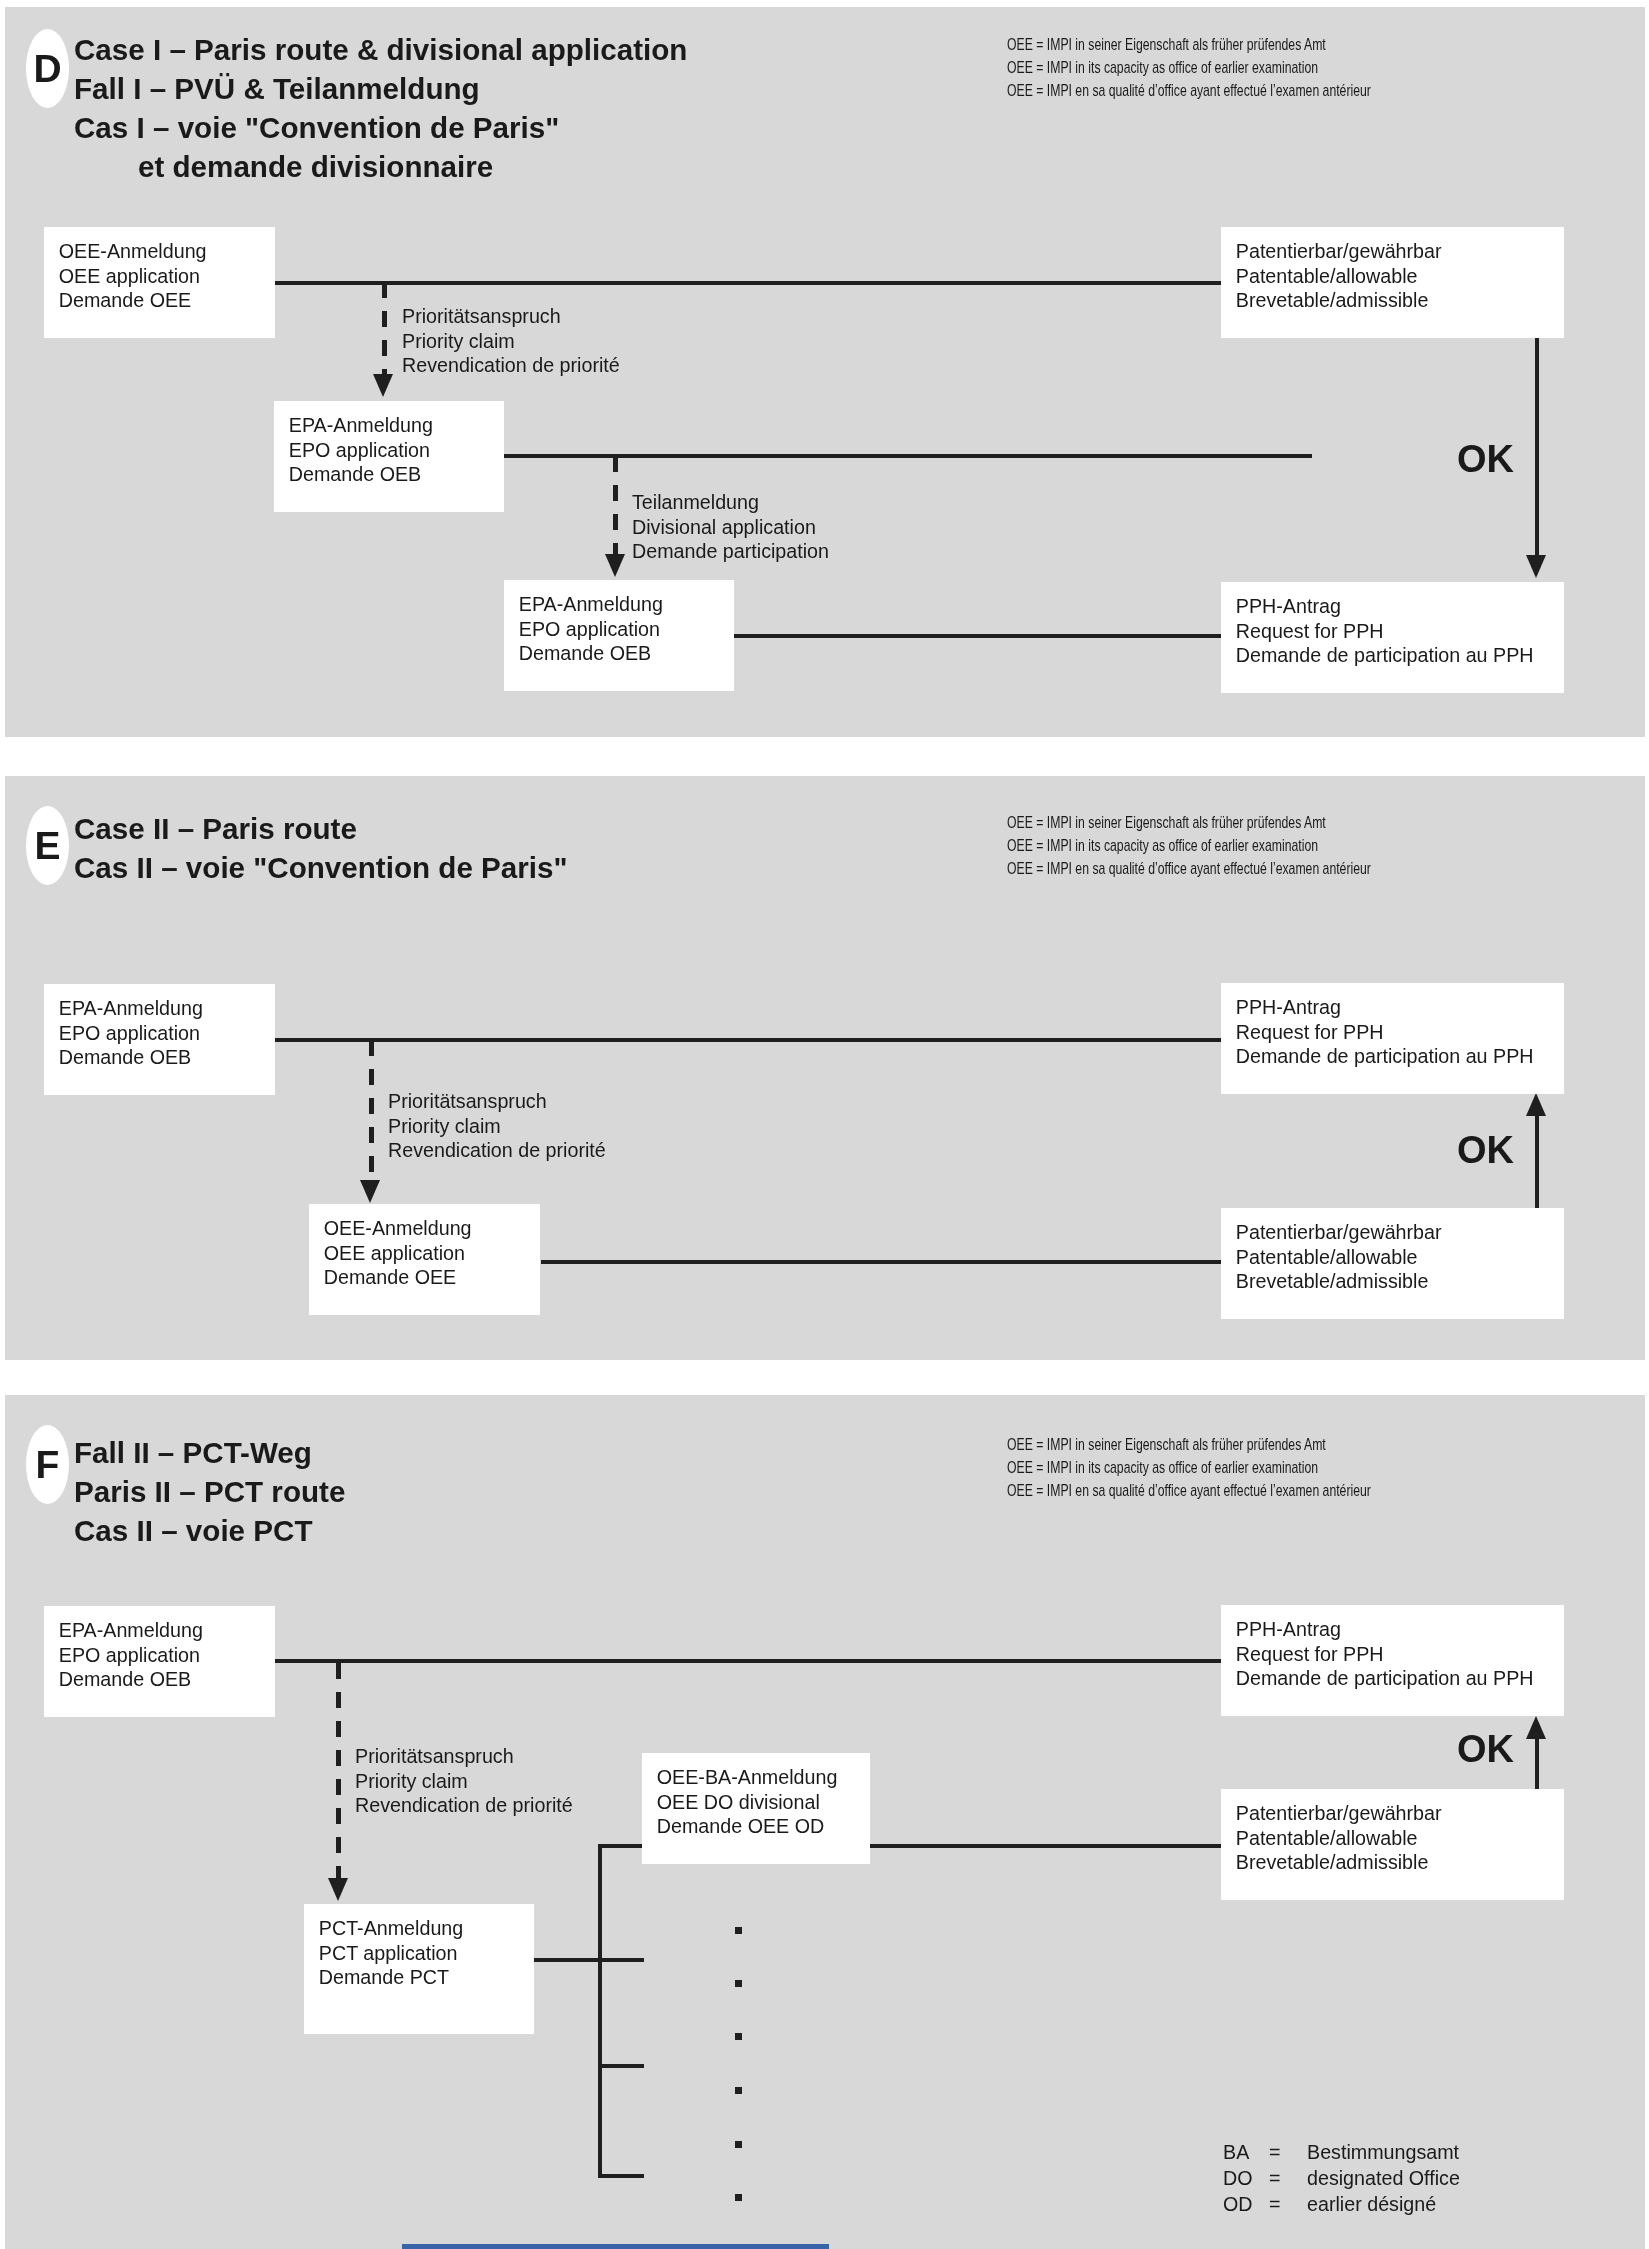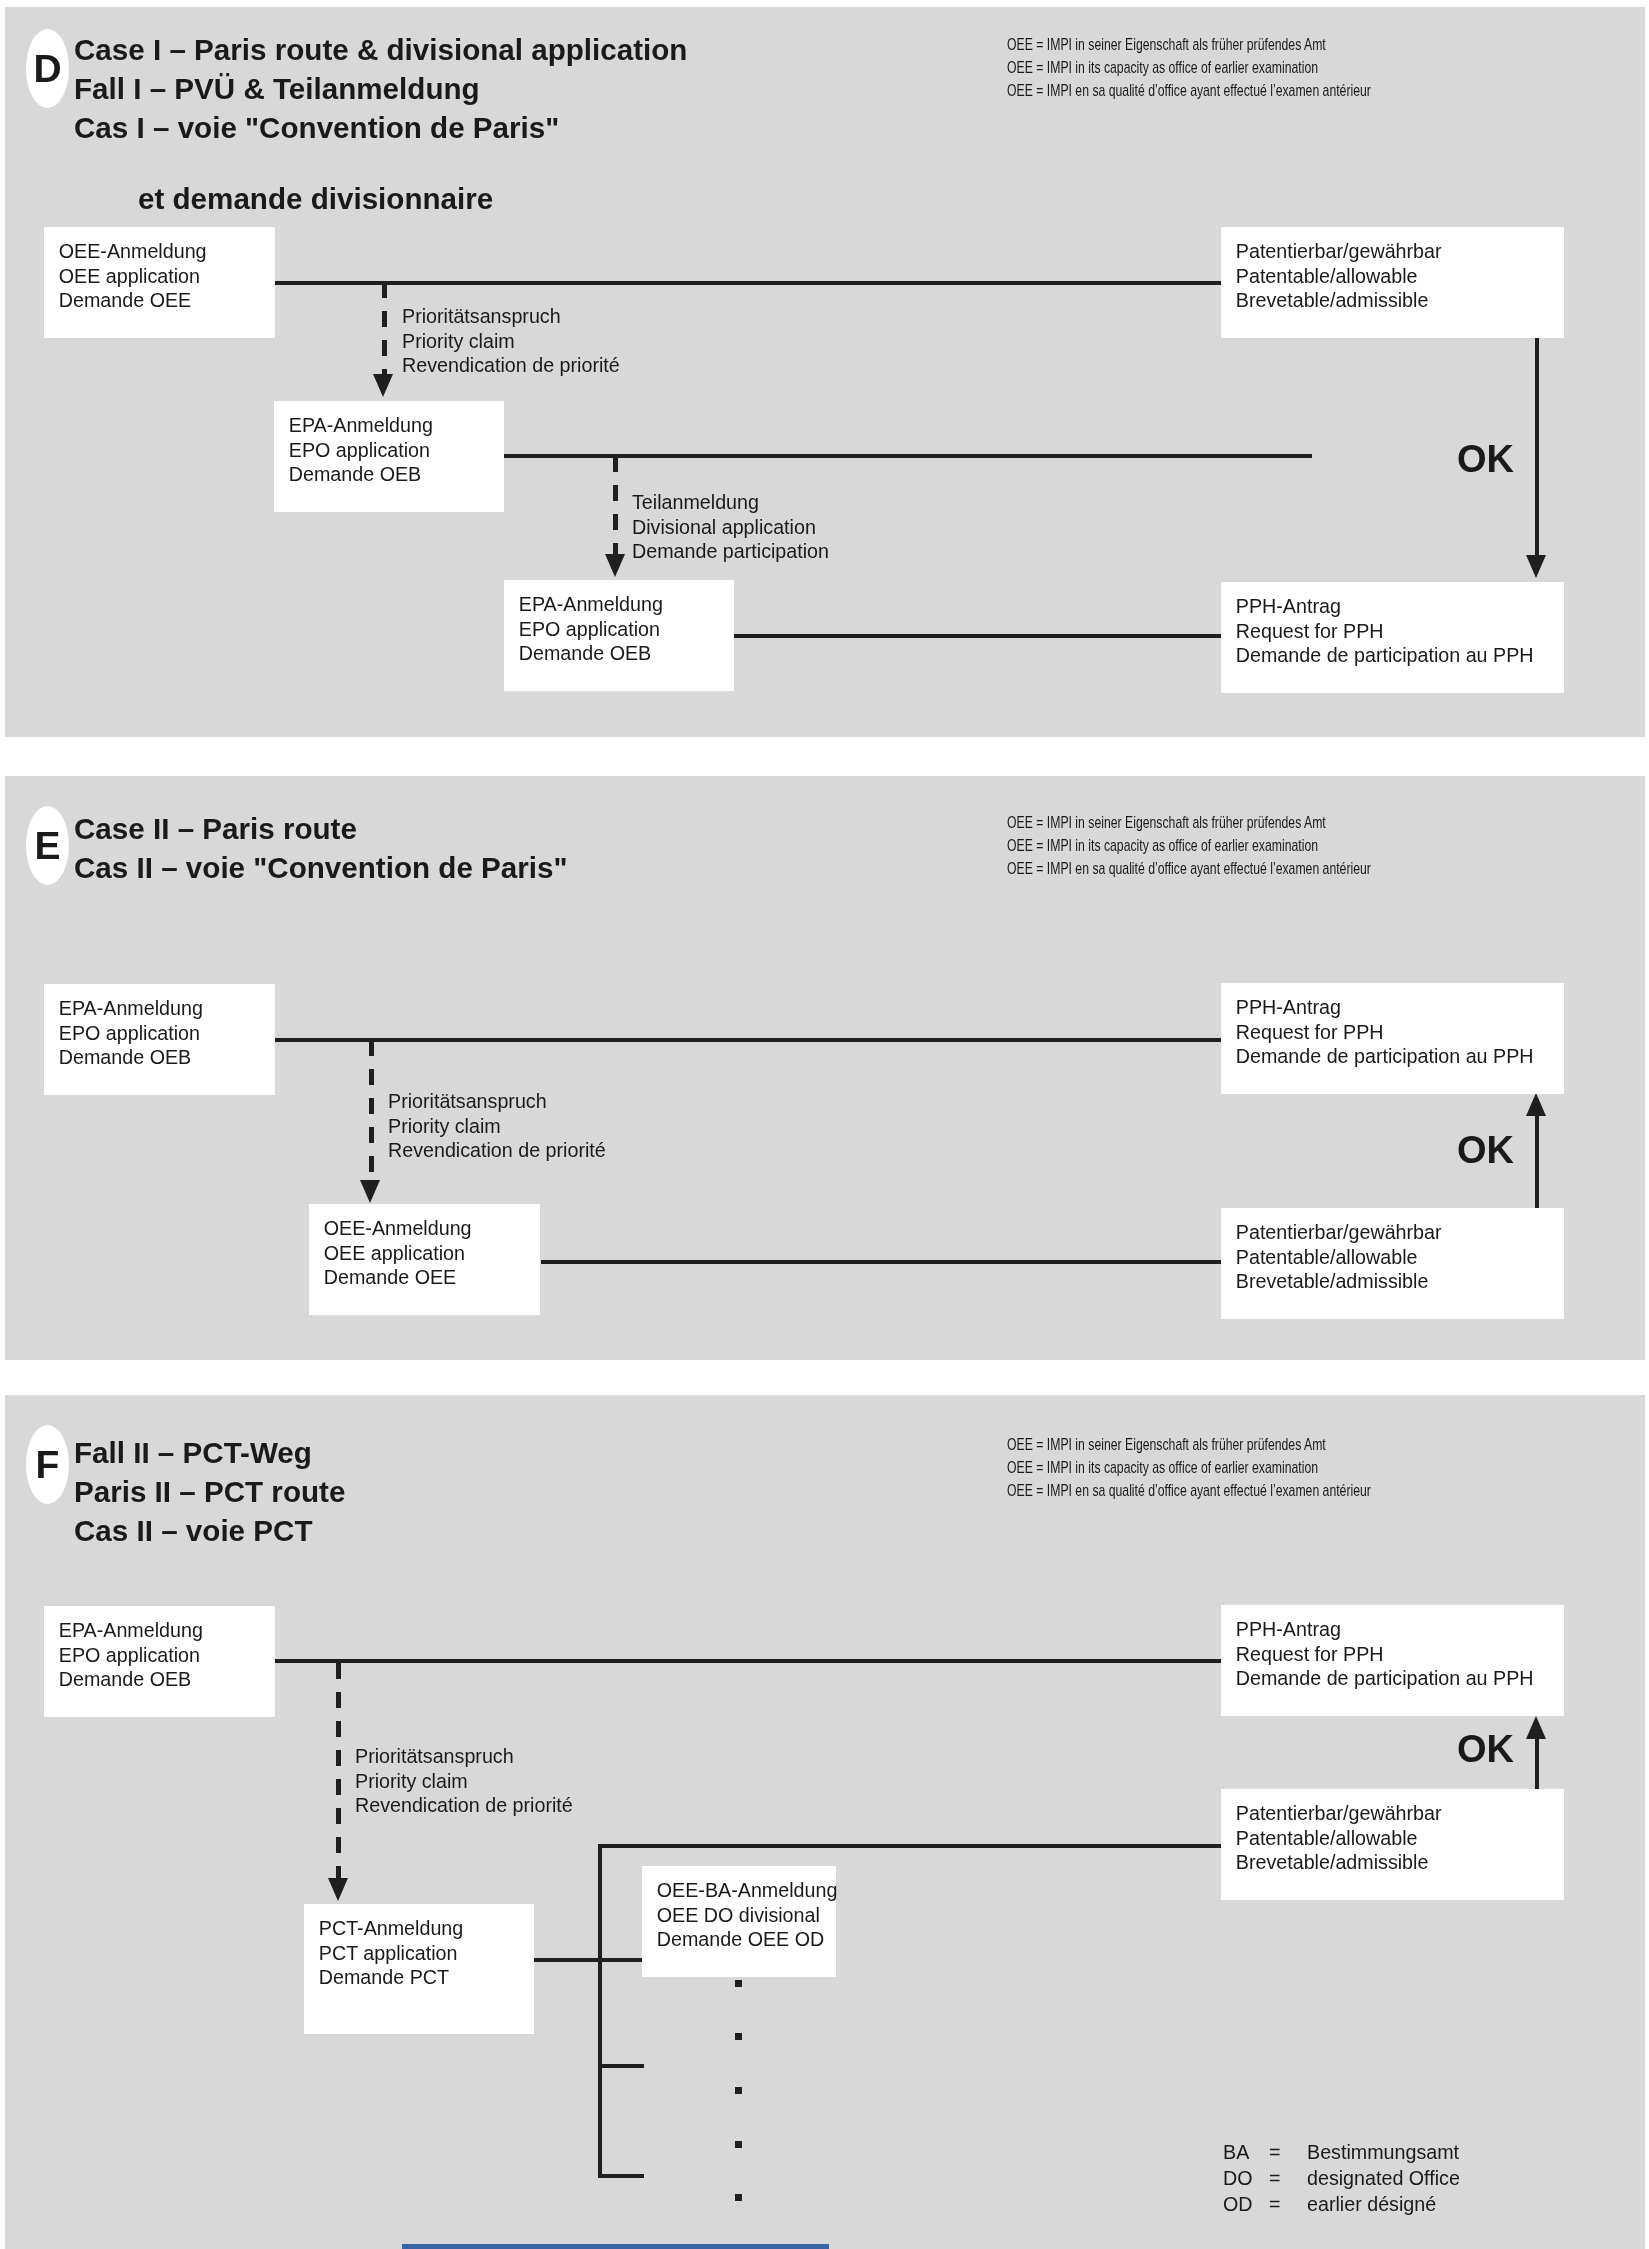--- a/index.html
+++ b/index.html
@@ -13,21 +13,21 @@
   .badge{position:absolute;width:43px;height:79px;background:#ffffff;border-radius:50%;
          display:flex;align-items:center;justify-content:center;font-weight:bold;font-size:39px;}
   #badge-d{left:26px;top:29px;}
   #badge-e{left:26px;top:806px;}
   #badge-f{left:26px;top:1425px;}
 
   .title{position:absolute;left:74px;font-weight:bold;font-size:29.6px;line-height:39px;white-space:nowrap;}
   #title-d{top:29.6px;}
   #title-e{top:809px;}
   #title-f{top:1433px;}
-  .title .indent{padding-left:64px;margin-top:32px;}
+  .title .indent{padding-left:64px;}
 
   .legend{position:absolute;left:1007px;font-size:17px;line-height:23px;white-space:nowrap;
           transform:scaleX(0.72);transform-origin:left top;}
   #legend-d{top:33px;}
   #legend-e{top:811px;}
   #legend-f{top:1433px;}
 
   .box{position:absolute;background:#ffffff;box-sizing:border-box;padding:12.3px 0 0 14.8px;
        font-size:19.7px;line-height:24.6px;white-space:nowrap;z-index:2;}
   
@@ -37,21 +37,21 @@
   #d-pat{left:1221px;top:227px;width:343px;height:111px;}
   #d-pph{left:1221px;top:582px;width:343px;height:111px;}
   
   #e-epa{left:44px;top:984px;width:231px;height:111px;}
   #e-oee{left:309px;top:1204px;width:231px;height:111px;}
   #e-pph{left:1221px;top:983px;width:343px;height:111px;}
   #e-pat{left:1221px;top:1208px;width:343px;height:111px;}
   
   #f-epa{left:44px;top:1606px;width:231px;height:111px;}
   #f-pct{left:304px;top:1904px;width:230px;height:130px;}
-  #f-oeeba{left:642px;top:1866px;width:194px;height:111px;}
+  #f-oeeba{left:642px;top:1753px;width:228px;height:111px;}
   #f-pph{left:1221px;top:1605px;width:343px;height:111px;}
   #f-pat{left:1221px;top:1789px;width:343px;height:111px;}
 
   .hline{position:absolute;height:4.1px;background:#1f1f1f;z-index:1;}
   #d-hline1{left:275px;top:281px;width:946px;}
   #d-hline2{left:503px;top:454px;width:809px;}
   #d-hline3{left:734px;top:634px;width:487px;}
   #e-hline1{left:275px;top:1038px;width:946px;}
   #e-hline2{left:541px;top:1260px;width:680px;}
   #f-hline1{left:275px;top:1659px;width:946px;}

